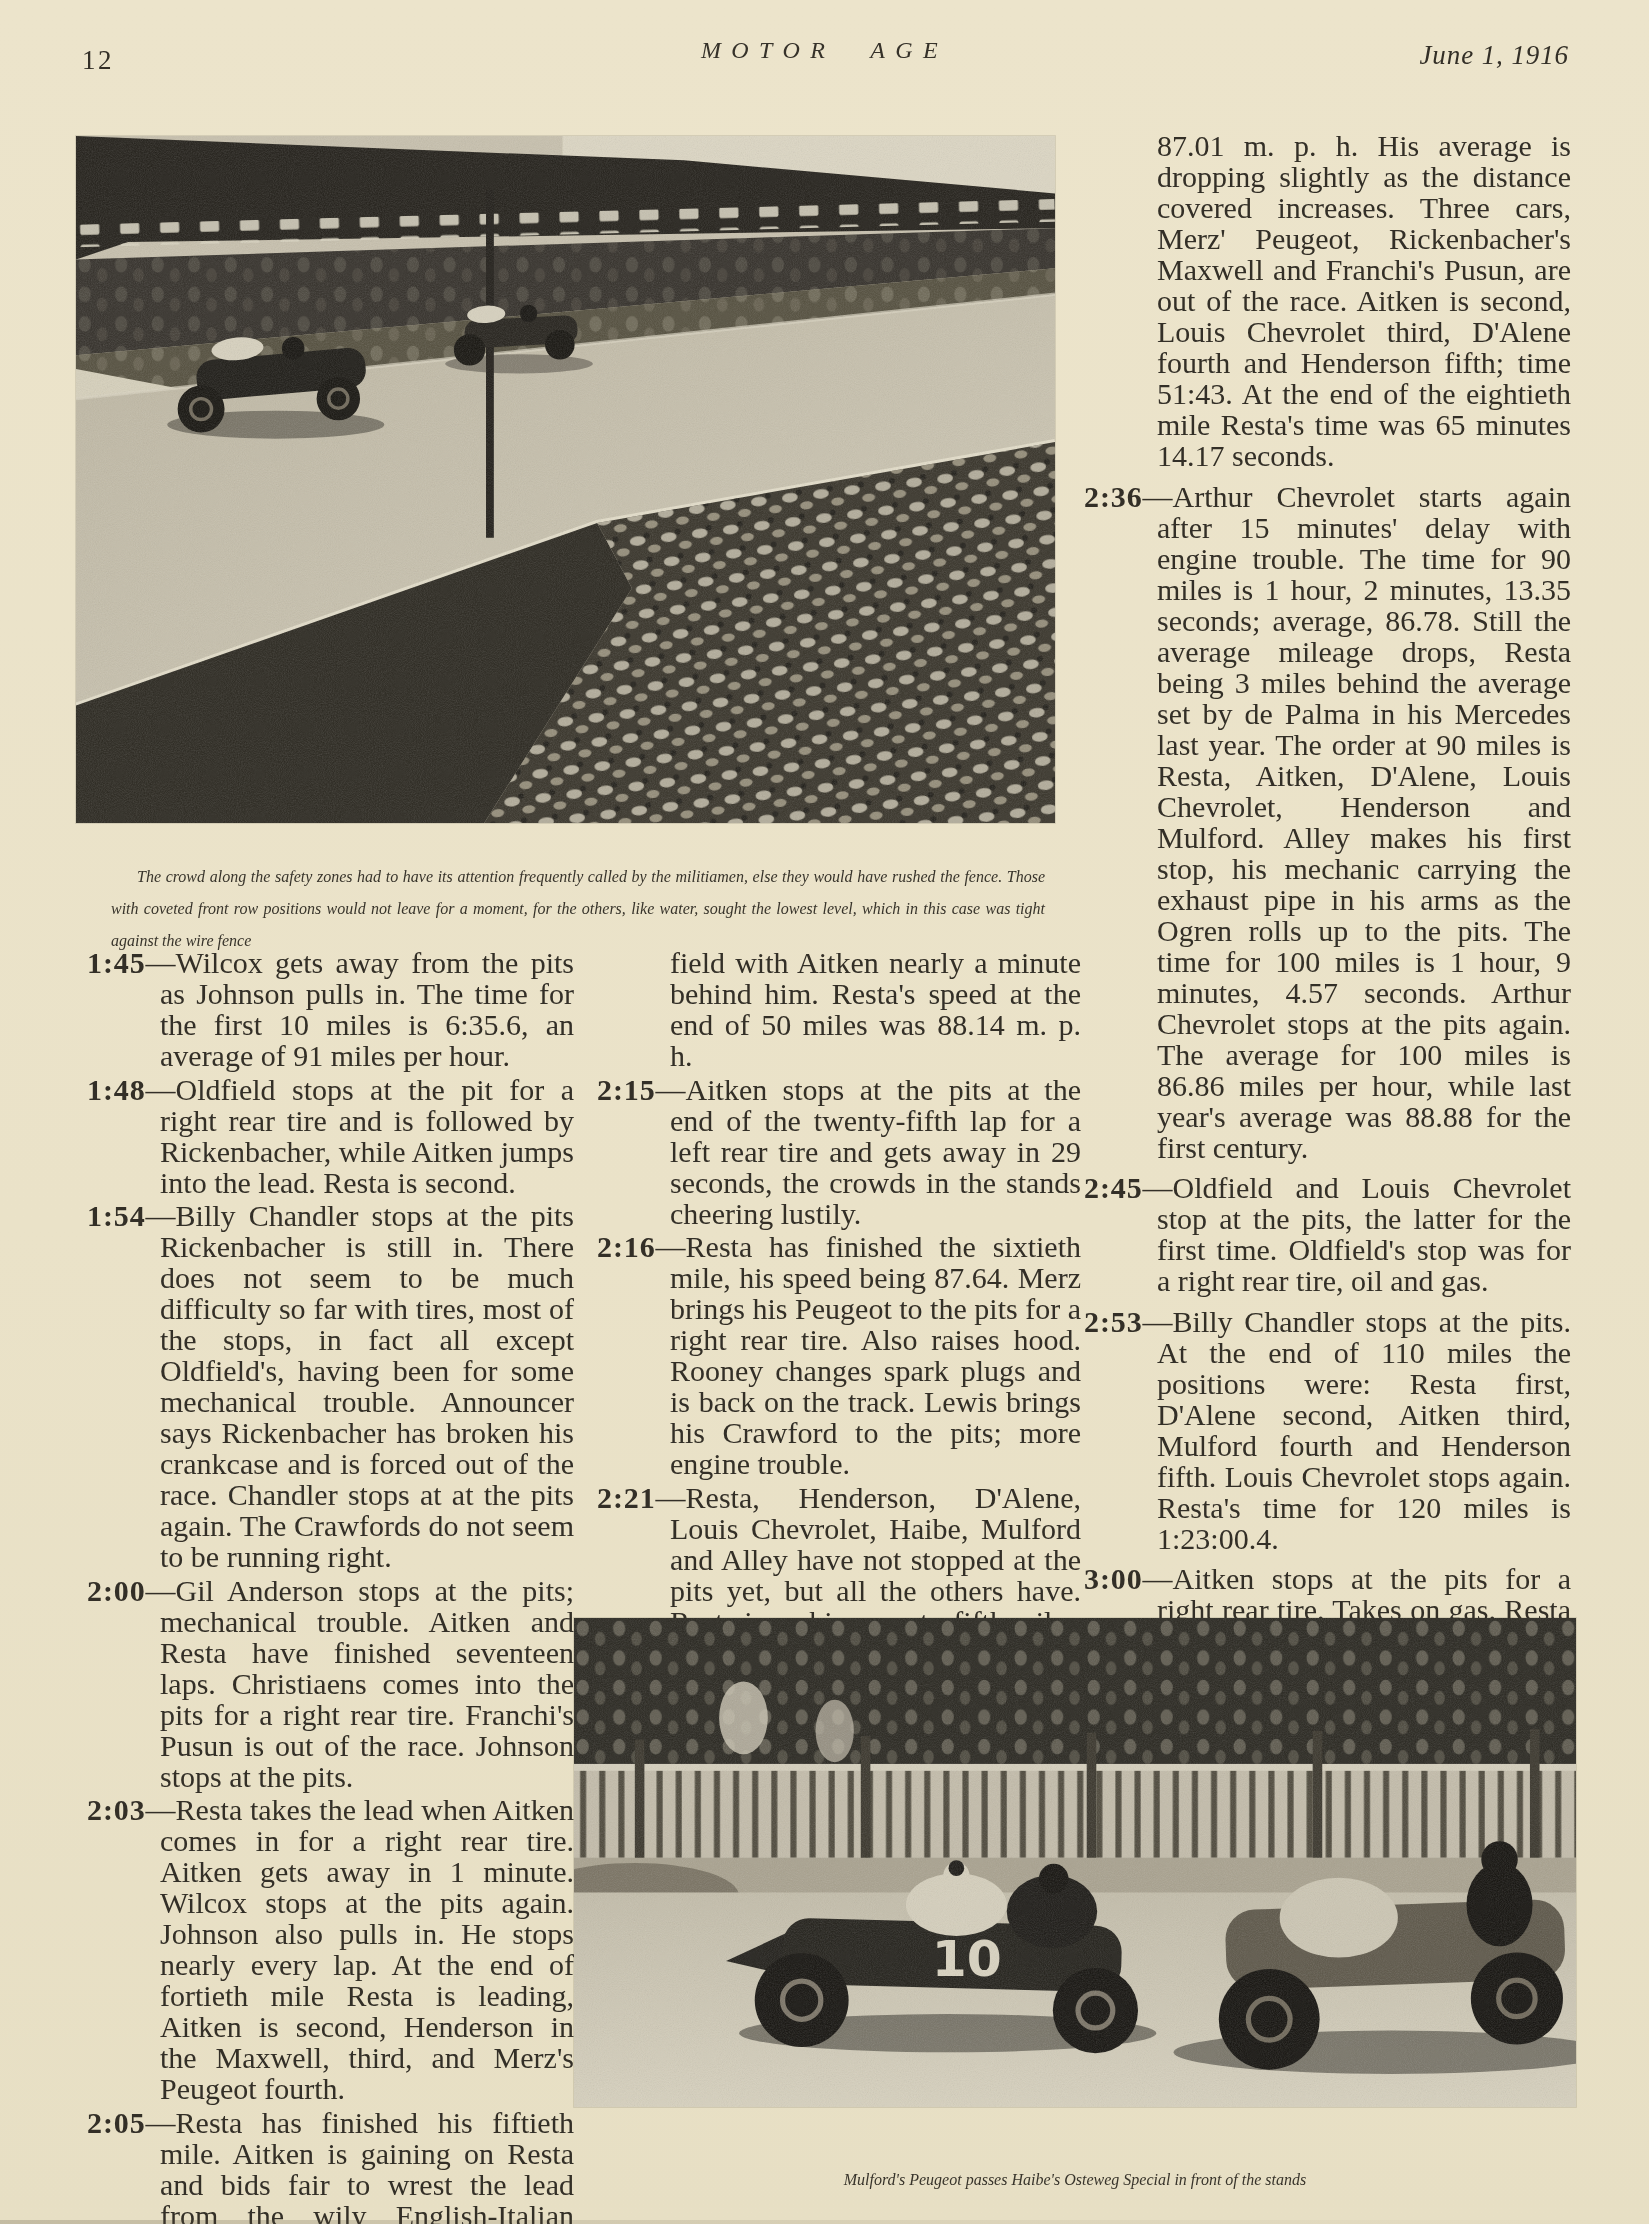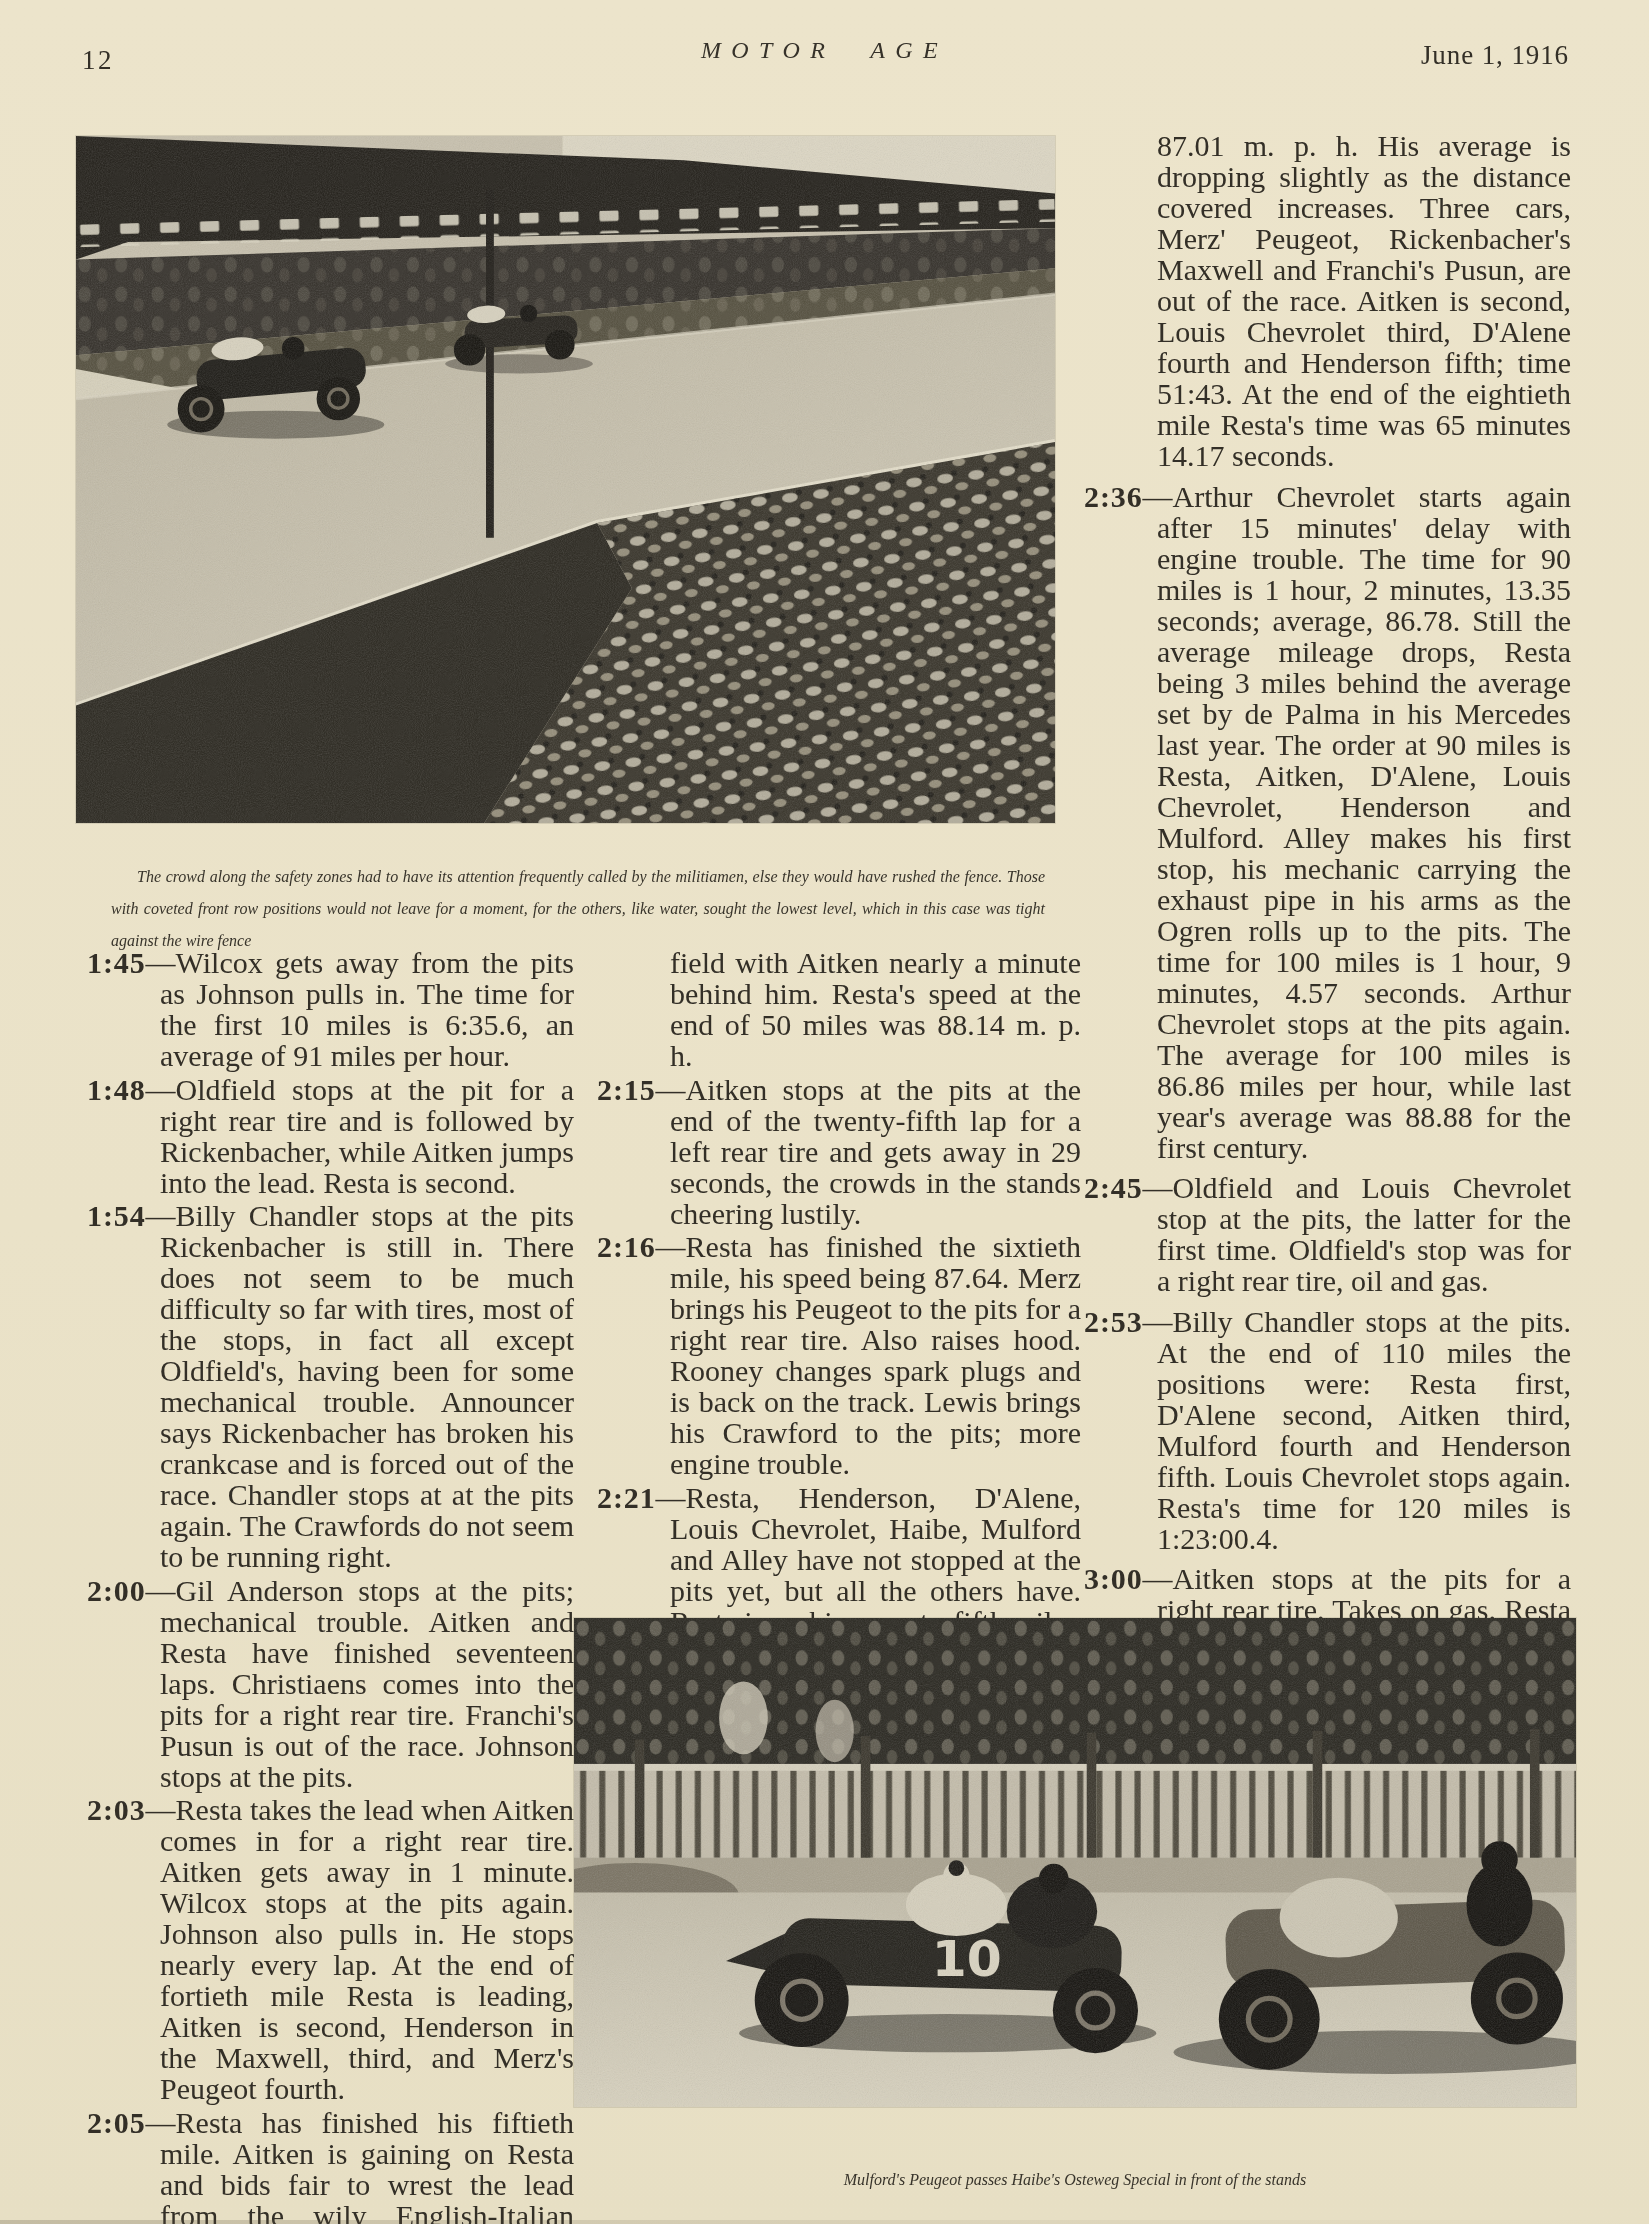--- a/index.html
+++ b/index.html
@@ -12,21 +12,21 @@
     overflow:hidden;
   }
   .page::after{
     content:"";position:absolute;left:0;right:0;bottom:0;height:5.2px;
     background:linear-gradient(90deg,rgba(90,82,62,.25),rgba(90,82,62,.08) 60%,rgba(90,82,62,0));
   }
   
   .page-number{position:absolute;left:82px;top:45px;font-size:27px;letter-spacing:2.6px;}
   .masthead{position:absolute;left:0;right:0;top:37px;text-align:center;
     font-style:italic;font-size:24px;letter-spacing:10.4px;word-spacing:19px;color:#36322a;}
-  .issue-date{position:absolute;right:80px;top:40px;font-size:27px;letter-spacing:0.9px;}
+  .issue-date{position:absolute;right:80px;top:40px;font-size:27px;letter-spacing:0.9px;font-style:italic;}
   
   .photo{position:absolute;box-shadow:0 0 0 0.9px rgba(70,62,45,.15);}
   .photo svg{display:block;width:100%;height:100%;}
   #top-photo{left:76px;top:136px;width:979px;height:687px;}
   #bottom-photo{left:574px;top:1618px;width:1002px;height:489px;}
   
   .caption{
     position:absolute;font-style:italic;font-size:16px;line-height:32px;
     text-align:justify;color:#38342b;
   }

